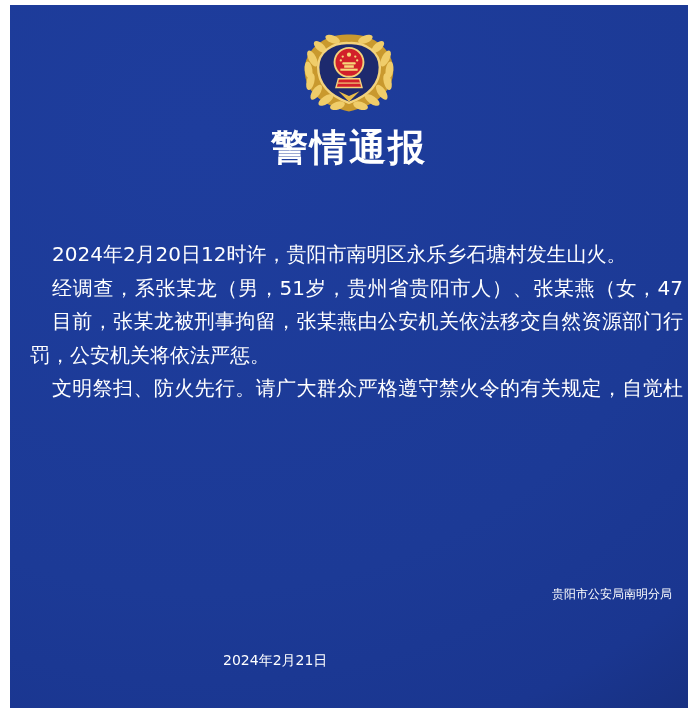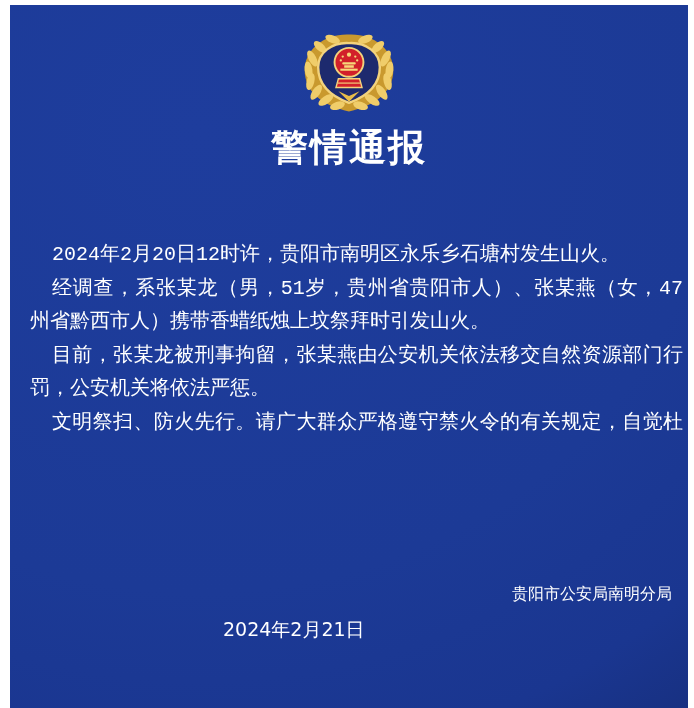--- a/index.html
+++ b/index.html
@@ -48,50 +48,49 @@
     line-height: 46px;
     font-weight: bold;
     letter-spacing: 2px;
     color: #ffffff;
   }
   .content {
     position: absolute;
     top: 233px;
     left: 20px;
     right: 5px;
-    font-family: Liberation Mono, monospace;
   }
   .line {
     font-size: 20px;
     line-height: 33.5px;
     height: 33.5px;
     overflow: hidden;
     color: #ffffff;
     text-align: left;
     white-space: nowrap;
   }
   .line.just {
     white-space: normal;
     text-align: justify;
     text-align-last: justify;
   }
   .line.indent { text-indent: 22px; }
   .issuer {
     position: absolute;
     top: 577px;
     right: 16px;
-    font-size: 16px;
+    font-size: 12px;
     line-height: 24px;
     color: #ffffff;
   }
   .date {
     position: absolute;
-    top: 611px;
+    top: 642px;
     left: 213px;
-    font-size: 19px;
+    font-size: 14px;
     line-height: 26px;
     color: #ffffff;
   }
 </style>
 </head>
 <body>
 
 <div class="page">
   <div class="card">
 
@@ -141,21 +140,20 @@
 
         <path d="M55 73 L44 62 L55 67 L66 62 Z" fill="#e8bc4a"></path>
       </svg>
     </div>
 
     <h1 class="title">警情通报</h1>
 
     <div class="content">
       <div class="line indent">2024年2月20日12时许，贵阳市南明区永乐乡石塘村发生山火。</div>
       <div class="line indent just">经调查，系张某龙（男，51岁，贵州省贵阳市人）、张某燕（女，47岁，贵</div>
-      <div class="line">州省黔西市人）携带香蜡纸烛上坟祭拜时引发山火。</div>
       <div class="line indent just">目前，张某龙被刑事拘留，张某燕由公安机关依法移交自然资源部门行政处</div>
       <div class="line">罚，公安机关将依法严惩。</div>
       <div class="line indent just">文明祭扫、防火先行。请广大群众严格遵守禁火令的有关规定，自觉杜绝违规</div>
     </div>
 
     <div class="issuer">贵阳市公安局南明分局</div>
     <div class="date">2024年2月21日</div>
 
   </div>
 </div>

